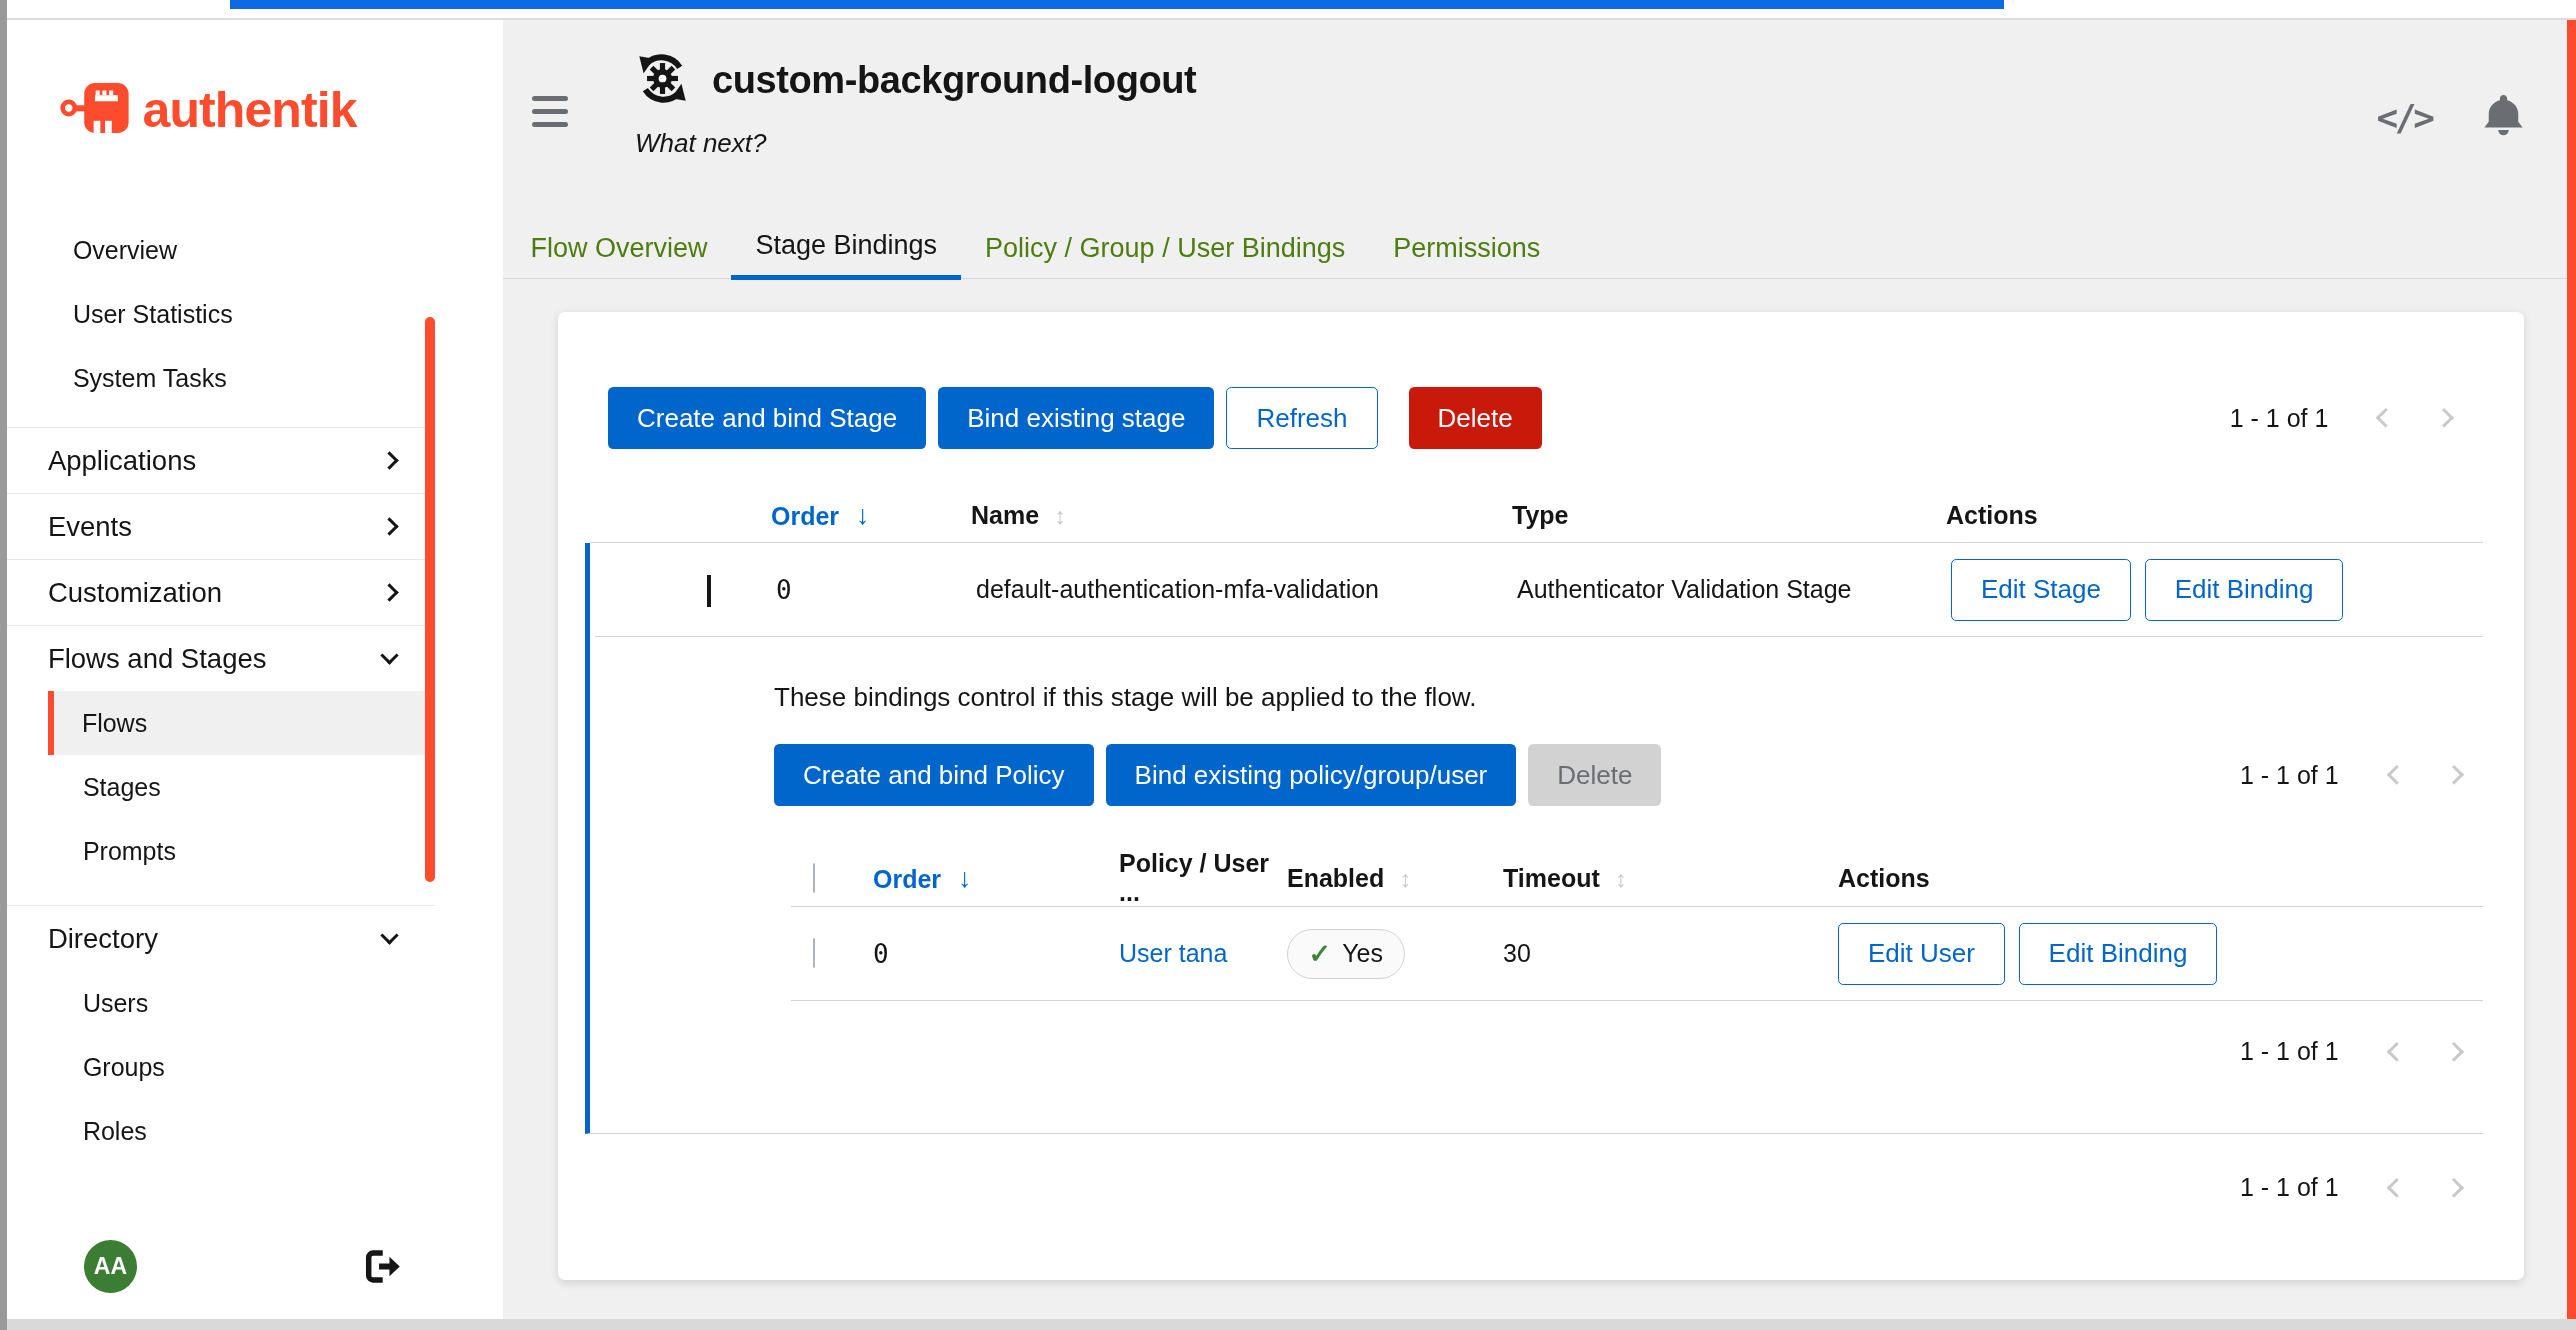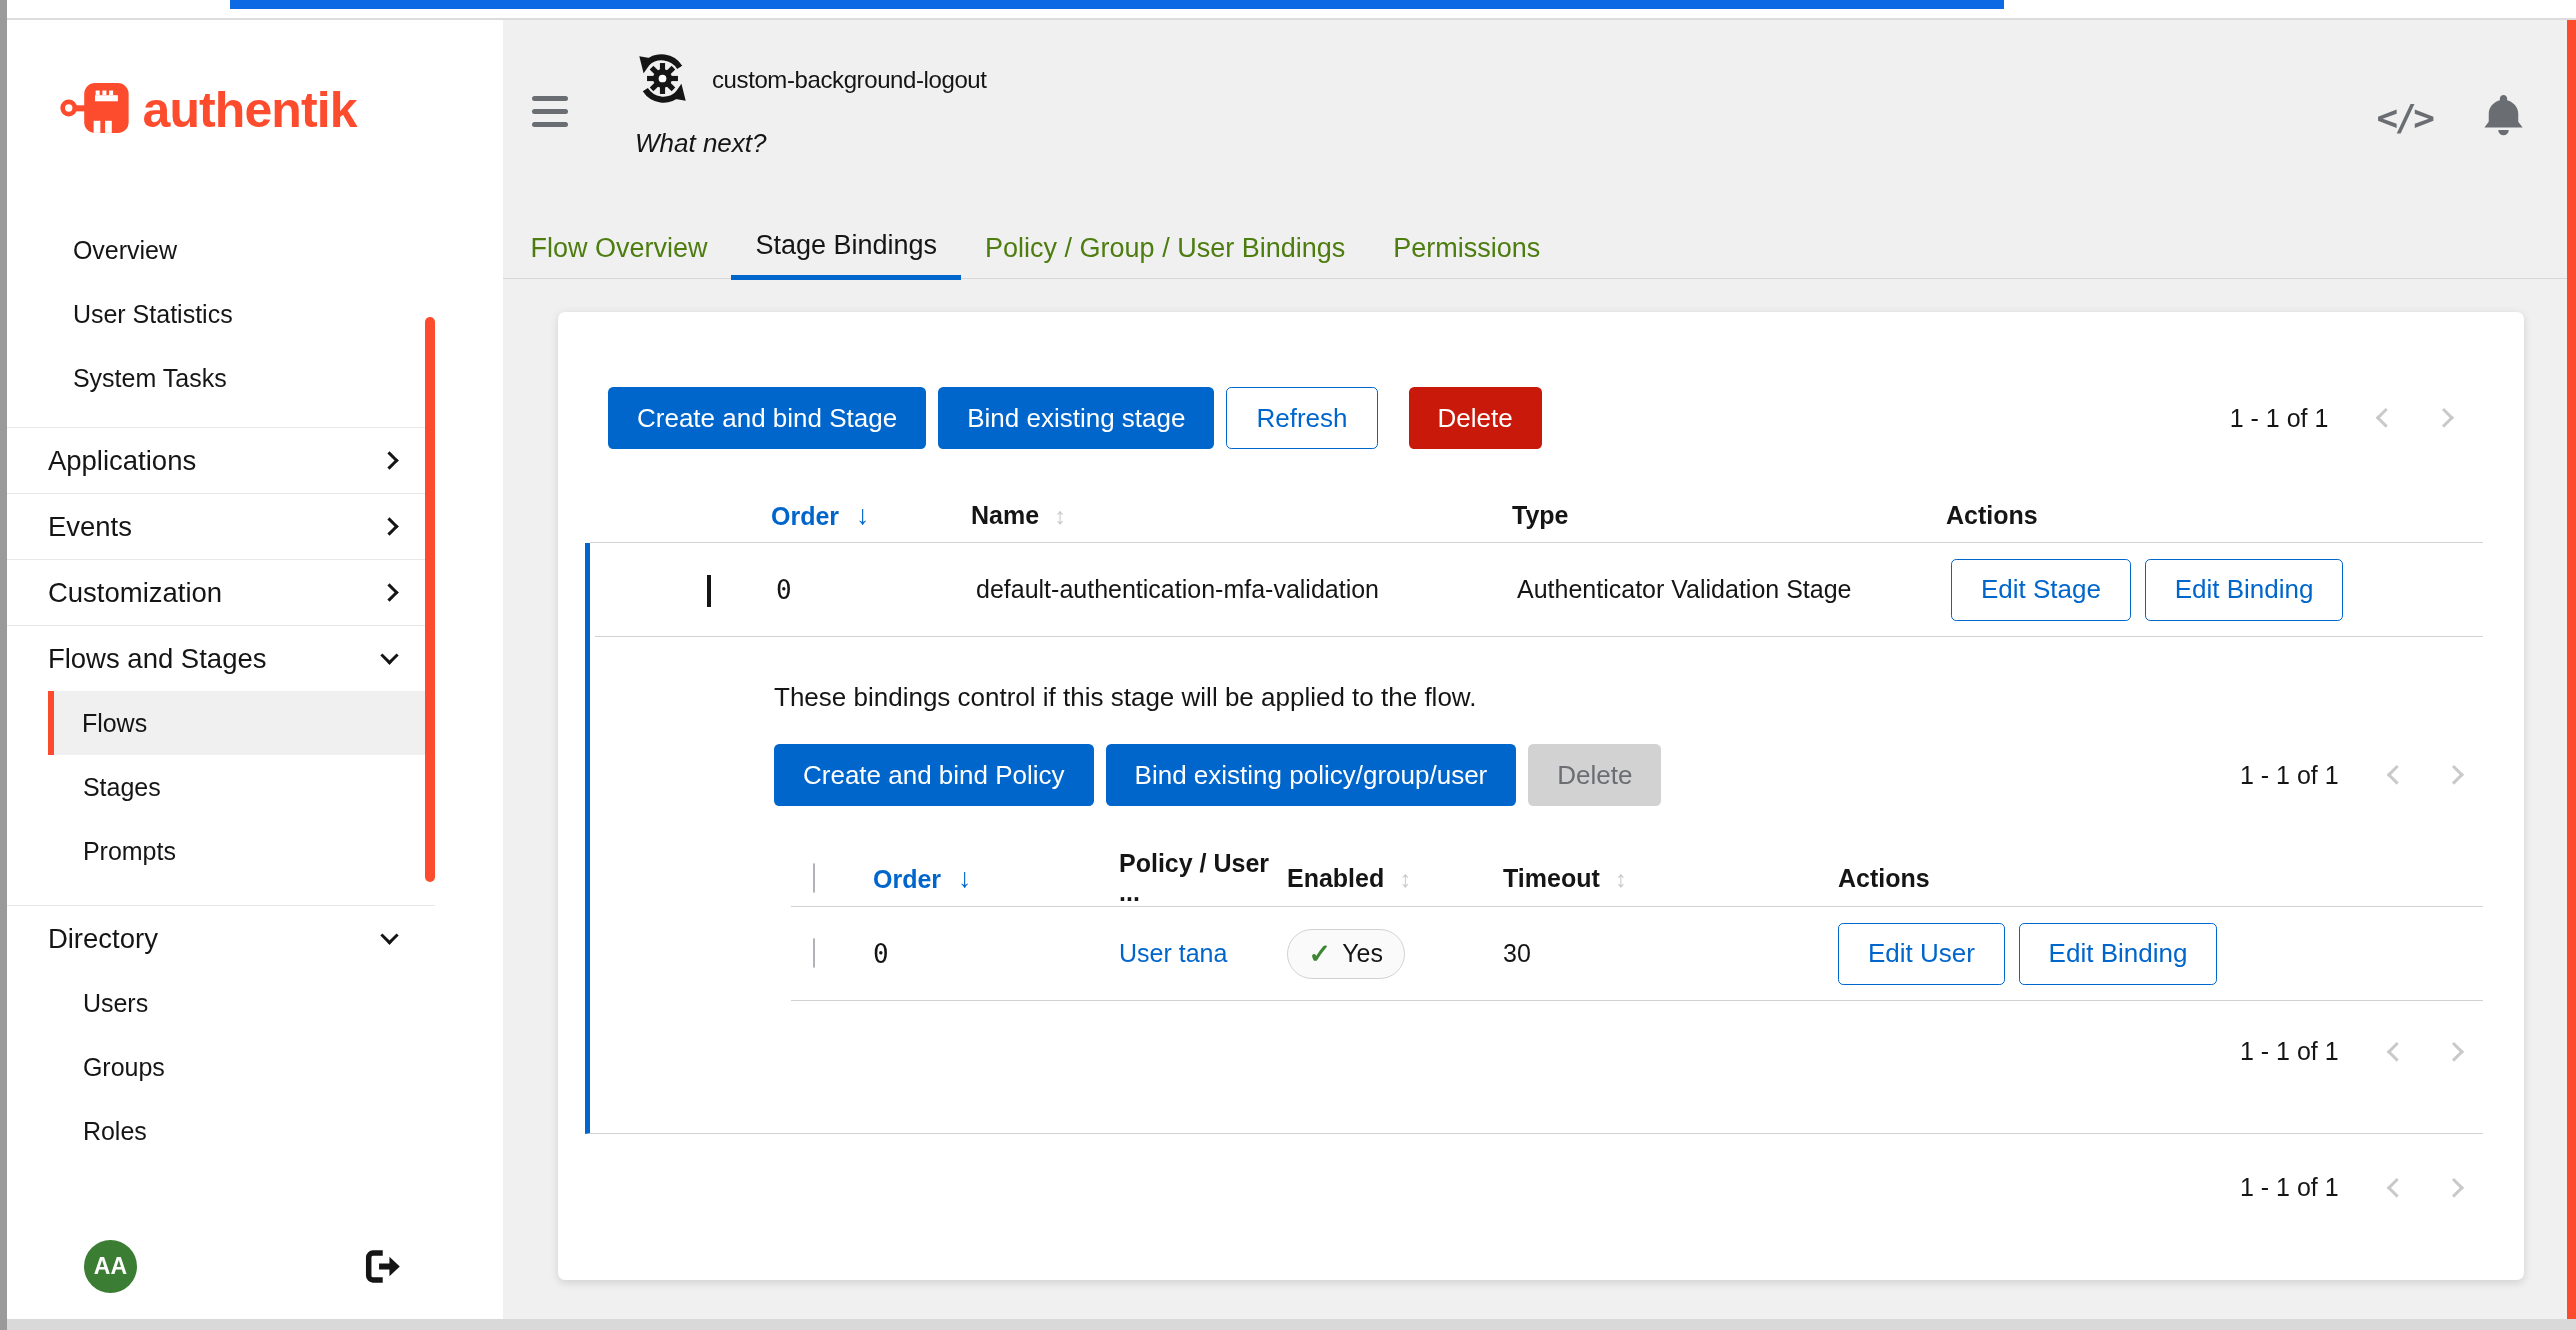--- a/index.html
+++ b/index.html
@@ -38,21 +38,21 @@
             background:#3a7d33; color:#fff; font-size:23px; font-weight:700;
             display:flex; align-items:center; justify-content:center; cursor:pointer; }
   .signout { position:absolute; left:355px; top:10.3px; cursor:pointer; }
 
   
   .main { position:absolute; left:503px; top:20px; right:8.6px; bottom:12px; background:#f0f0f0; }
   .hamburger { position:absolute; left:29px; top:76px; width:38px; cursor:pointer; }
   .hamburger span { display:block; width:36px; height:5.2px; background:#6a6e73; border-radius:2.6px; margin-bottom:7.7px; }
   .title-block { position:absolute; left:132px; top:31px; }
   .title-row { display:flex; align-items:center; gap:22px; }
-  .page-title { font-size:24px; font-weight:400; letter-spacing:-0.4px; }
+  .page-title { font-size:38px; font-weight:700; letter-spacing:-0.4px; }
   .subtitle { margin-top:19px; font-size:26px; color:#151515; cursor:pointer;font-style:italic; }
   .top-icons { position:absolute; right:41px; top:72px; display:flex; align-items:center; gap:50px; }
   .api-glyph { font-family:"DejaVu Sans Mono", monospace; font-size:36px; font-weight:700;
                color:#6a6e73; letter-spacing:-3.4px; cursor:pointer; }
 
   .tabbar { position:absolute; left:0; right:0; top:197px; height:62px; border-bottom:1.7px solid #d8d8d8;
             display:flex; align-items:stretch; padding-left:3.4px; }
   .tab { display:flex; align-items:center; padding:0 24px; font-size:27px; color:#4d7c0f;
          cursor:pointer; margin-bottom:-1.7px; }
   .tab.active { color:#151515; font-weight:500; border-bottom:5.2px solid #0066cc; }

